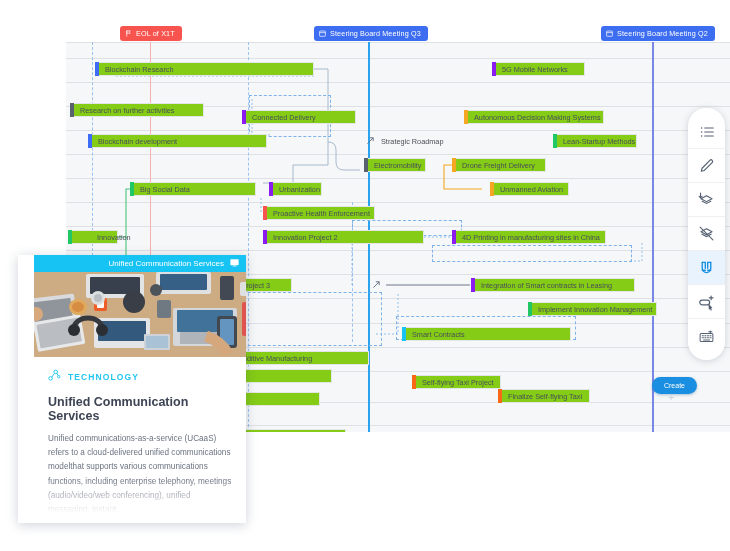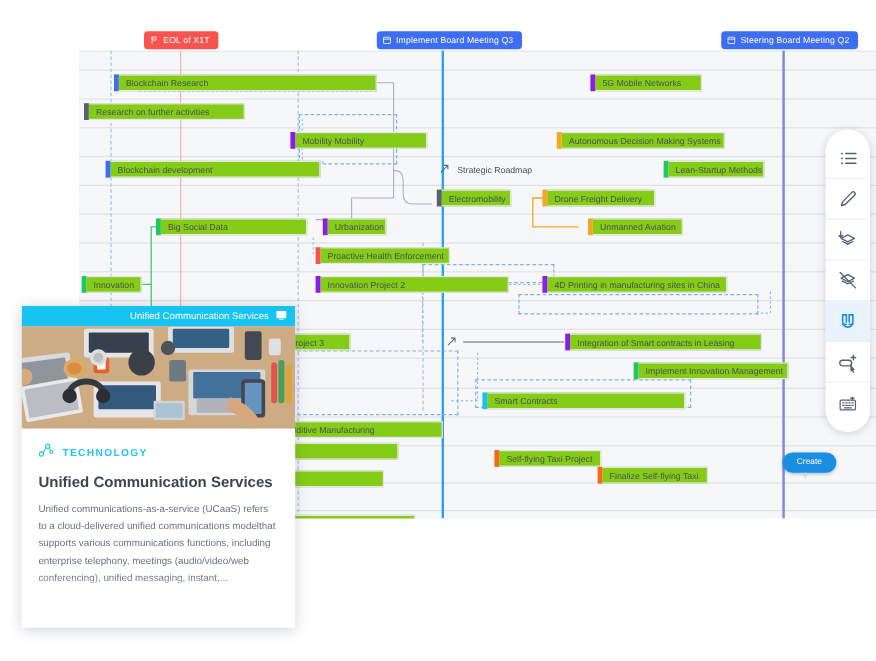--- a/index.html
+++ b/index.html
@@ -111,20 +111,21 @@
   }
 
   
   .card {
     position: absolute;
     left: 18px; top: 255px;
     width: 228px; height: 268px;
     background: #ffffff;
     box-shadow: 0 2px 11px rgba(30,50,80,.22);
     overflow: hidden;
+    padding-left: 16px;
   }
   .card-head {
     height: 17px; background: #17c3f2;
     display: flex; align-items: center; justify-content: flex-end;
     padding: 0 7px; gap: 6px;
     color: #ffffff; font-size: 8px;
   }
   .card-img { height: 85px; position: relative; overflow: hidden; background:#c9a87e; }
   .card-body { padding: 12px 14px 0 14px; }
   .cat {
@@ -159,21 +160,21 @@
       <span>EOL of X1T</span>
     </div>
 
     <div class="pill" style="left:314px;top:26px;background:#3d6df0;">
       <span class="pill-ico">
         <svg width="7" height="7" viewBox="0 0 8 8">
             <rect x="0.7" y="1.2" width="6.6" height="6" rx="0.6" stroke="#fff" stroke-width="0.8" fill="none"></rect>
             <path d="M0.7 3 h6.6" stroke="#fff" stroke-width="0.8"></path>
           </svg>
       </span>
-      <span>Implement Board Meeting Q3</span>
+      <span>Steering Board Meeting Q3</span>
     </div>
 
     <div class="pill" style="left:601px;top:26px;background:#3d6df0;">
       <span class="pill-ico">
         <svg width="7" height="7" viewBox="0 0 8 8">
             <rect x="0.7" y="1.2" width="6.6" height="6" rx="0.6" stroke="#fff" stroke-width="0.8" fill="none"></rect>
             <path d="M0.7 3 h6.6" stroke="#fff" stroke-width="0.8"></path>
           </svg>
       </span>
       <span>Steering Board Meeting Q2</span>
@@ -242,31 +243,31 @@
     <div class="sel" style="left:183px;top:53px;width:82px;height:42px;"></div>
     <div class="sel" style="left:286px;top:178px;width:110px;height:16px;"></div>
     <div class="sel" style="left:366px;top:203px;width:200px;height:17px;"></div>
     <div class="sel" style="left:330px;top:274px;width:180px;height:24px;"></div>
     <div class="sel" style="left:126px;top:250px;width:190px;height:54px;"></div>
 
     <div class="task" style="left:33px;top:20px;width:215px;">
       <span class="cap" style="background:#3f6cf6;"></span>
       <span class="lbl">Blockchain Research</span>
     </div>
-    <div class="task" style="left:8px;top:44px;width:130px;">
+    <div class="task" style="left:8px;top:61px;width:130px;">
       <span class="cap" style="background:#58616e;"></span>
       <span class="lbl">Research on further activities</span>
     </div>
     <div class="task" style="left:430px;top:20px;width:89px;">
       <span class="cap" style="background:#8a1cf0;"></span>
       <span class="lbl">5G Mobile Networks</span>
     </div>
     <div class="task" style="left:180px;top:68px;width:110px;">
       <span class="cap" style="background:#8a1cf0;"></span>
-      <span class="lbl">Mobility Mobility</span>
+      <span class="lbl">Connected Delivery</span>
     </div>
     <div class="task" style="left:402px;top:68px;width:136px;">
       <span class="cap" style="background:#f5a623;"></span>
       <span class="lbl">Autonomous Decision Making Systems</span>
     </div>
     <div class="task" style="left:26px;top:92px;width:175px;">
       <span class="cap" style="background:#3f6cf6;"></span>
       <span class="lbl">Blockchain development</span>
     </div>
     <div class="task nobox" style="left:301px;top:92px;width:70px;">
@@ -298,21 +299,21 @@
       <span class="lbl">Urbanization</span>
     </div>
     <div class="task" style="left:428px;top:140px;width:75px;text-align:right;">
       <span class="cap" style="background:#f5a623;"></span>
       <span class="lbl">Unmanned Aviation</span>
     </div>
     <div class="task" style="left:201px;top:164px;width:108px;">
       <span class="cap" style="background:#f8544f;"></span>
       <span class="lbl">Proactive Health Enforcement</span>
     </div>
-    <div class="task" style="left:6px;top:188px;width:46px;">
+    <div class="task" style="left:6px;top:188px;width:46px;padding-left:19px;">
       <span class="cap" style="background:#21c665;"></span>
       <span class="lbl">Innovation</span>
     </div>
     <div class="task" style="left:201px;top:188px;width:157px;">
       <span class="cap" style="background:#8a1cf0;"></span>
       <span class="lbl">Innovation Project 2</span>
     </div>
     <div class="task" style="left:390px;top:188px;width:150px;">
       <span class="cap" style="background:#8a1cf0;"></span>
       <span class="lbl">4D Printing in manufacturing sites in China</span>

